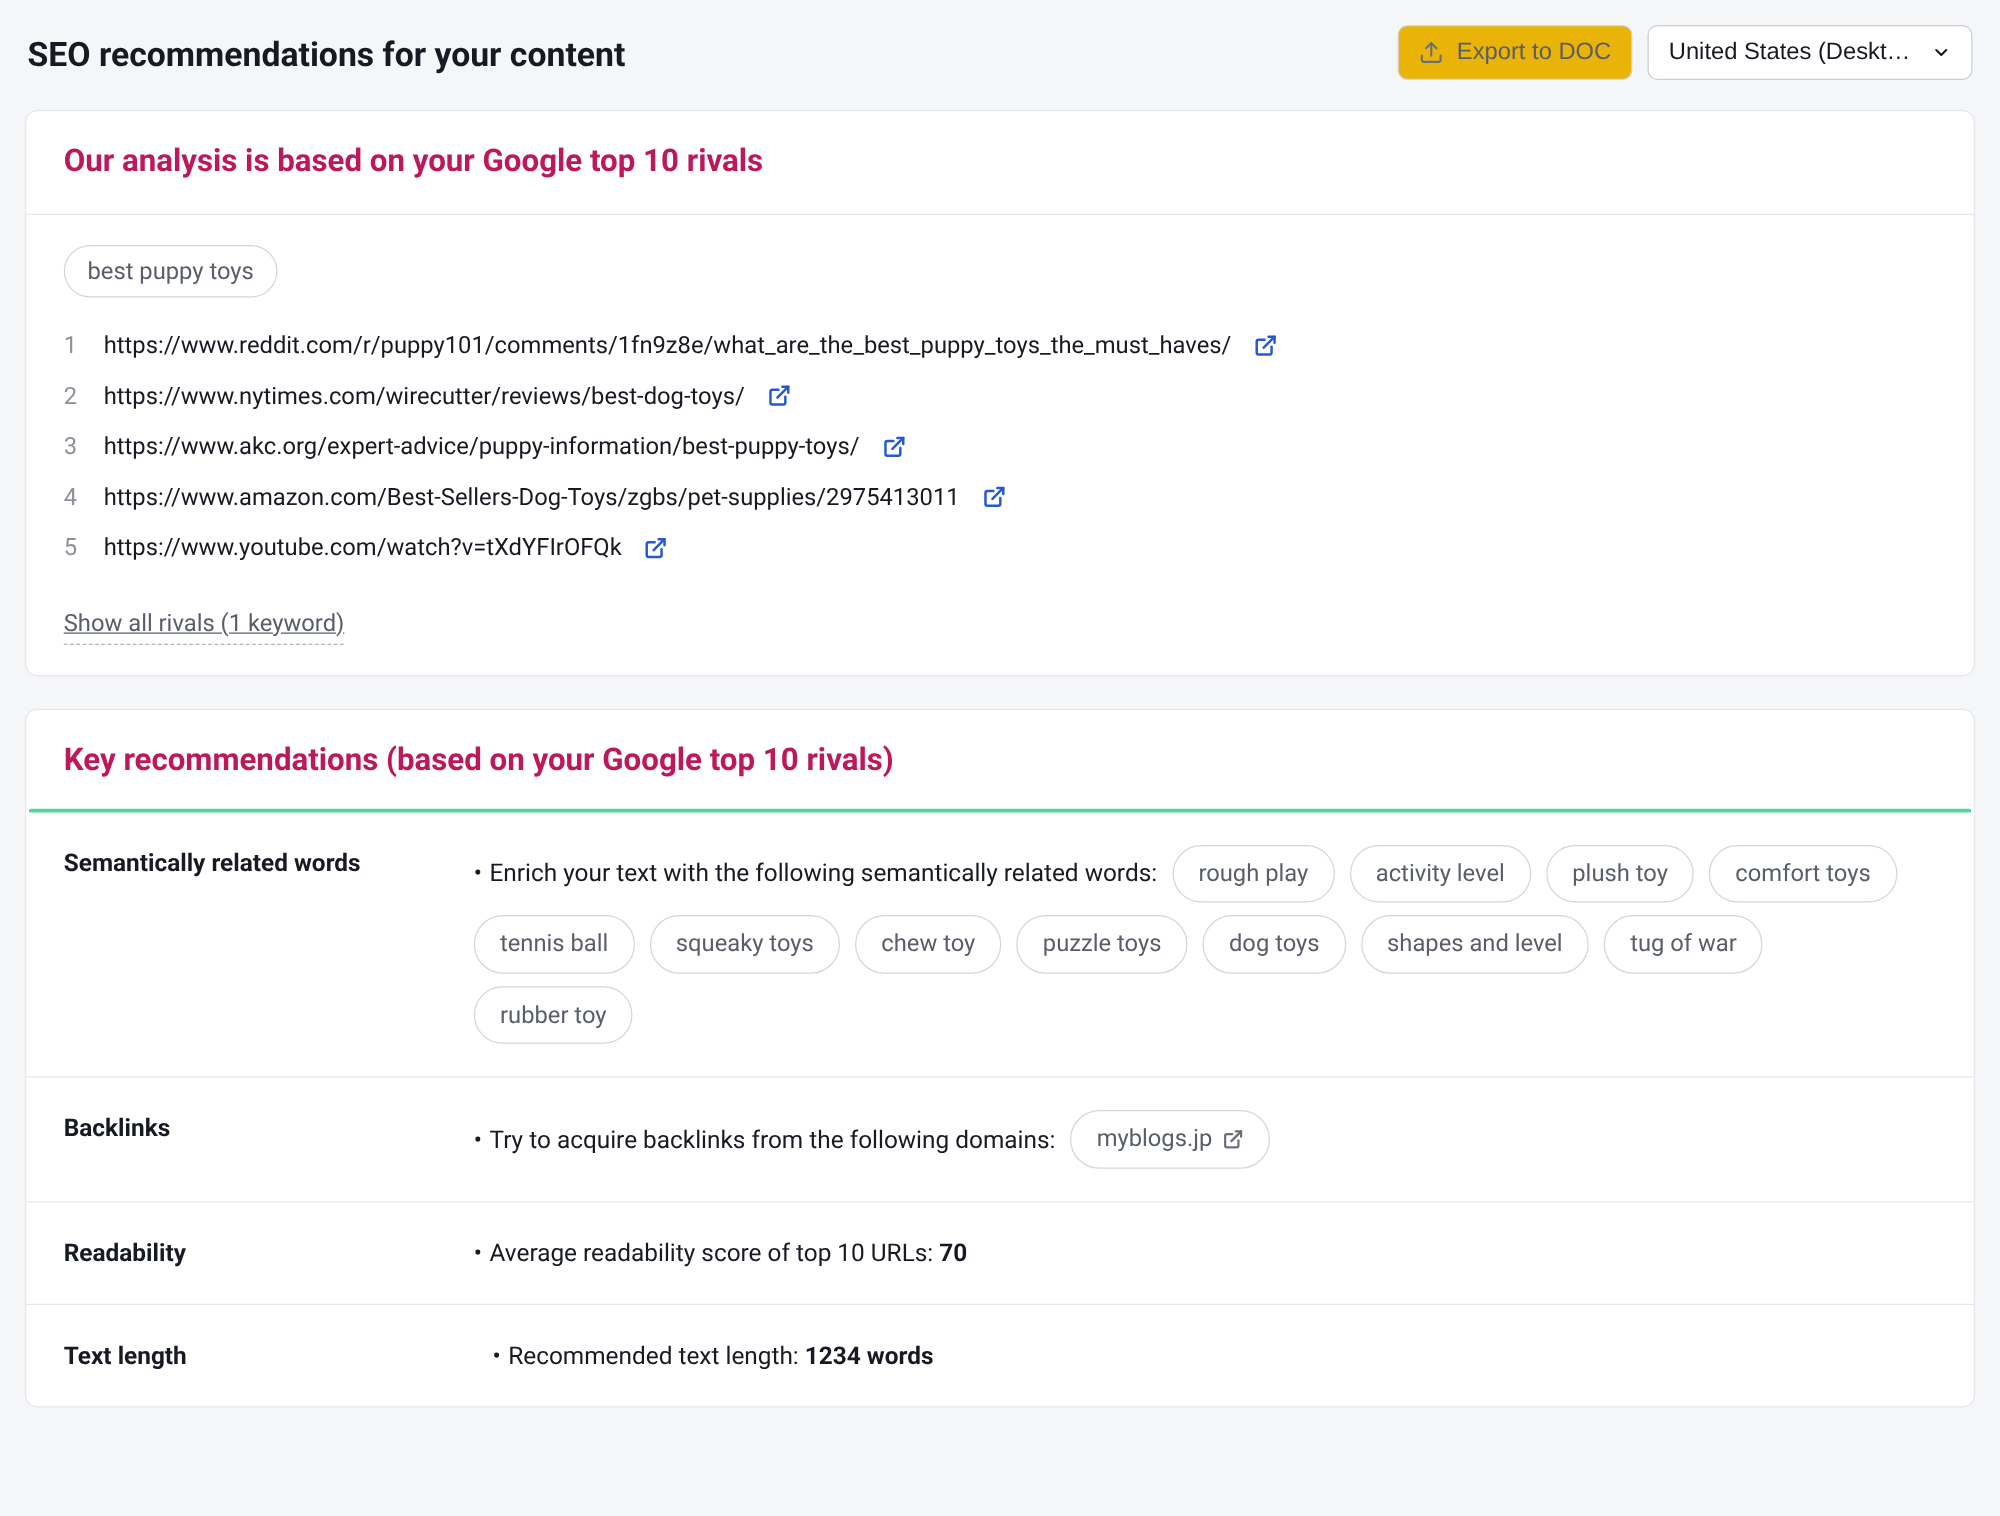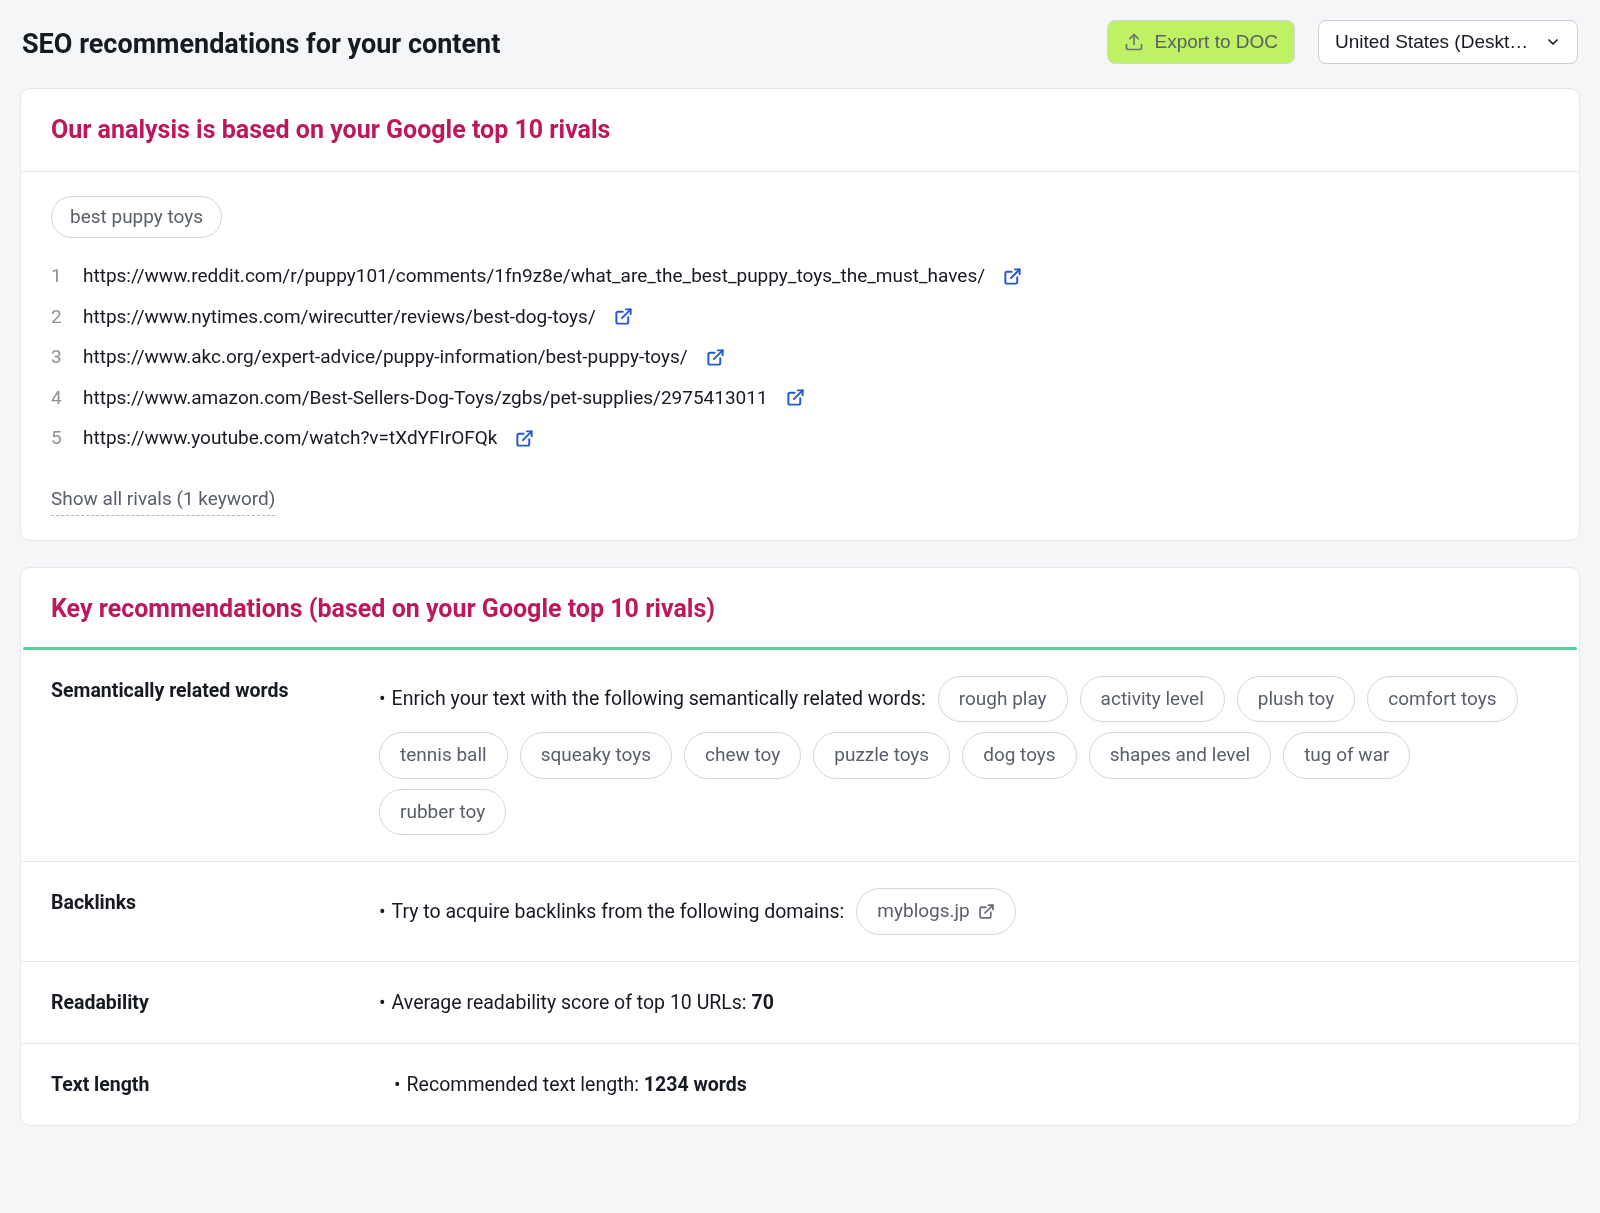--- a/index.html
+++ b/index.html
@@ -2,34 +2,34 @@
 <html><head>
 <meta charset="utf-8">
 <style>
 * { box-sizing: border-box; margin: 0; padding: 0; }
 body { font-family: -apple-system, BlinkMacSystemFont, "Segoe UI", Roboto, Helvetica, Arial, sans-serif; background: #f5f6f8; color: #171a22; font-size: 18px; line-height: 1.5; }
 .page { padding: 20px; }
 .header-row { display: flex; align-items: flex-end; justify-content: space-between; margin-bottom: 24px; padding: 0 2px; }
 .page-title { font-size: 27px; font-weight: 700; color: #171a22; }
 .header-actions { display: flex; gap: 12px; align-items: center; }
 .btn { display: inline-flex; align-items: center; gap: 10px; padding: 10px 16px; border-radius: 8px; font-size: 19px; cursor: pointer; border: 1px solid #c9ced6; background: #fff; color: #171a22; }
-.btn-export { background: #bef264; border-color: #d3d6db; color: #595e68; font-weight: 500; }
-.btn-select { max-width: 260px; font-weight: 400; margin-left: 11px; }
+.btn-export { background: #eab308; border-color: #d3d6db; color: #595e68; font-weight: 500; }
+.btn-select { max-width: 260px; font-weight: 400; }
 .btn-select .label { white-space: nowrap; overflow: hidden; text-overflow: ellipsis; flex: 1; }
 .icon { display: inline-flex; }
 .panel { background: #fff; border: 1px solid #e5e7eb; border-radius: 10px; margin-bottom: 26px; box-shadow: 0 0 0 rgba(0,0,0,0); }
 .panel-header { padding: 22px 30px; border-bottom: 1px solid #e5e7eb; font-size: 25px; font-weight: 700; color: #be185d; }
 .panel-body { padding: 20px 30px 24px; }
 .keyword-pill { display: inline-flex; align-items: center; padding: 6px 18px; border: 1px solid #d3d6db; border-radius: 999px; color: #595e68; font-size: 19px; margin-bottom: 18px; margin-top: 4px; }
 .rival-list { list-style: none; }
 .rival-item { display: flex; align-items: center; gap: 18px; padding: 6px 0; }
 .rival-num { color: #8c9199; font-size: 19px; min-width: 14px; }
 .rival-url { color: #171a22; font-size: 19px; word-break: break-all; }
 .ext-link { color: #2458d4; display: inline-flex; }
-.show-all { margin-top: 26px; color: #595e68; border-bottom: 1px dashed #b0b4bb; padding-bottom: 2px; display: inline-block; cursor: pointer; font-size: 19px; }
+.show-all { margin-top: 26px; color: #595e68; border-bottom: 1px dashed #b0b4bb; padding-bottom: 2px; display: inline-block; cursor: pointer; font-size: 19px; text-decoration: underline; }
 .key-panel .panel-header { border-bottom: none; padding-bottom: 19px; }
 .green-sep { height: 3px; background: #55d39a; border-radius: 2px; margin: 0 2px; }
 .rec-row { display: flex; gap: 28px; padding: 26px 30px; border-bottom: 1px solid #e5e7eb; align-items: flex-start; }
 .rec-row:last-child { border-bottom: none; gap: 43px; }
 .rec-label { flex: 0 0 300px; font-weight: 700; font-size: 19.5px; color: #171a22; }
 .rec-body { flex: 1; color: #171a22; font-size: 19.5px; }
 .bullet-line { display: flex; flex-wrap: wrap; align-items: center; gap: 10px 12px; }
 .bullet-lead { display: inline; }
 .bullet-dot { margin-right: 6px; }
 .word-pill { display: inline-flex; align-items: center; gap: 8px; padding: 8px 20px; border: 1px solid #d3d6db; border-radius: 999px; color: #595e68; font-size: 19px; white-space: nowrap; }

